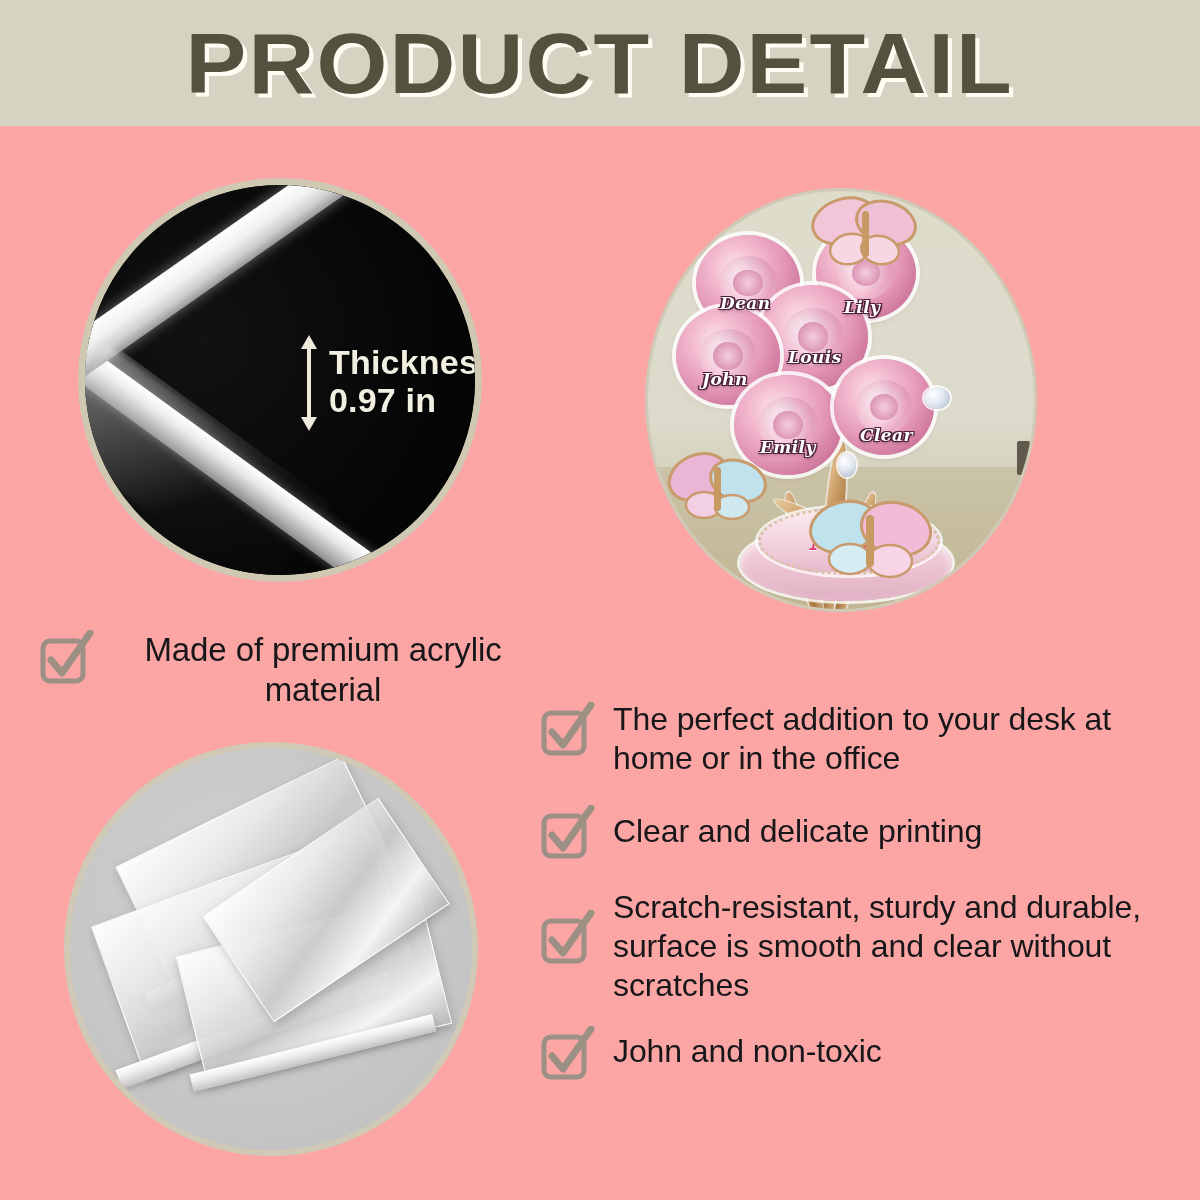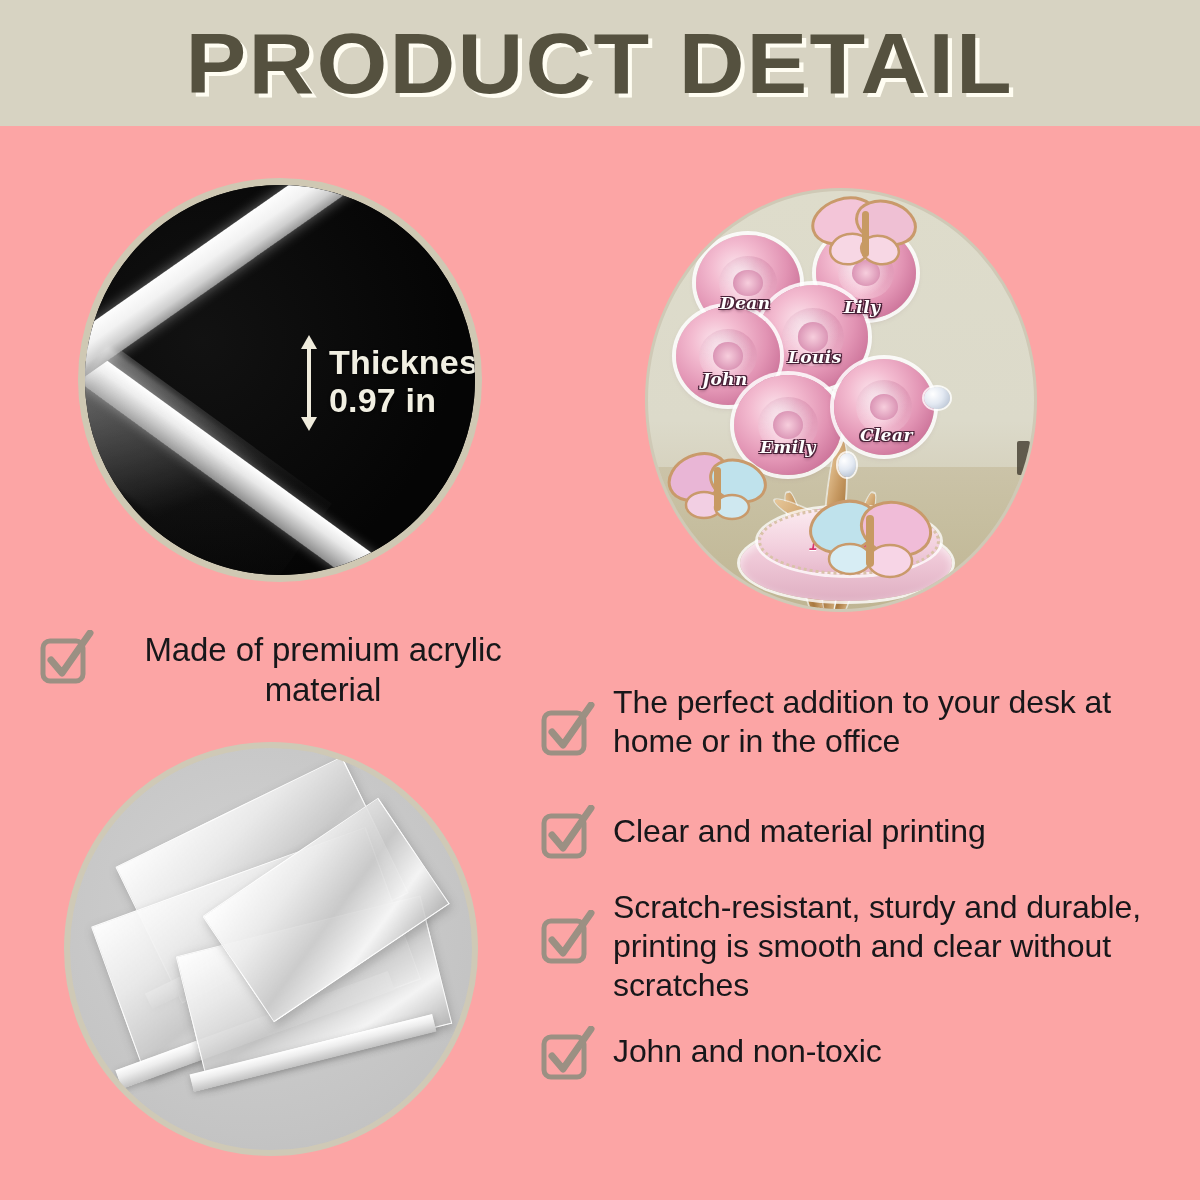--- a/index.html
+++ b/index.html
@@ -321,37 +321,37 @@
     </svg>
   </div>
   <div class="feature-text feature-1">Made of premium acrylic material</div>
 
   <div class="check" style="left:539px;top:702px;">
     <svg width="56" height="56" viewBox="0 0 56 56">
       <rect x="5" y="11" width="40" height="40" rx="7" ry="7" fill="none" stroke="#9B9083" stroke-width="5"></rect>
       <path d="M13 30 L24 43 L52 3" fill="none" stroke="#9B9083" stroke-width="7" stroke-linecap="round" stroke-linejoin="round"></path>
     </svg>
   </div>
-  <div class="feature-text feature-right" style="left:613px;top:683px;width:572px;">The perfect addition to your desk at home or in the office</div>
+  <div class="feature-text feature-right" style="left:613px;top:700px;width:572px;">The perfect addition to your desk at home or in the office</div>
 
   <div class="check" style="left:539px;top:805px;">
     <svg width="56" height="56" viewBox="0 0 56 56">
       <rect x="5" y="11" width="40" height="40" rx="7" ry="7" fill="none" stroke="#9B9083" stroke-width="5"></rect>
       <path d="M13 30 L24 43 L52 3" fill="none" stroke="#9B9083" stroke-width="7" stroke-linecap="round" stroke-linejoin="round"></path>
     </svg>
   </div>
-  <div class="feature-text feature-right" style="left:613px;top:812px;width:572px;">Clear and material printing</div>
+  <div class="feature-text feature-right" style="left:613px;top:812px;width:572px;">Clear and delicate printing</div>
 
   <div class="check" style="left:539px;top:910px;">
     <svg width="56" height="56" viewBox="0 0 56 56">
       <rect x="5" y="11" width="40" height="40" rx="7" ry="7" fill="none" stroke="#9B9083" stroke-width="5"></rect>
       <path d="M13 30 L24 43 L52 3" fill="none" stroke="#9B9083" stroke-width="7" stroke-linecap="round" stroke-linejoin="round"></path>
     </svg>
   </div>
-  <div class="feature-text feature-right" style="left:613px;top:888px;width:572px;">Scratch-resistant, sturdy and durable, printing is smooth and clear without scratches</div>
+  <div class="feature-text feature-right" style="left:613px;top:888px;width:572px;">Scratch-resistant, sturdy and durable, surface is smooth and clear without scratches</div>
 
   <div class="check" style="left:539px;top:1026px;">
     <svg width="56" height="56" viewBox="0 0 56 56">
       <rect x="5" y="11" width="40" height="40" rx="7" ry="7" fill="none" stroke="#9B9083" stroke-width="5"></rect>
       <path d="M13 30 L24 43 L52 3" fill="none" stroke="#9B9083" stroke-width="7" stroke-linecap="round" stroke-linejoin="round"></path>
     </svg>
   </div>
   <div class="feature-text feature-right" style="left:613px;top:1032px;width:572px;">John and non-toxic</div>
 
 </div>

